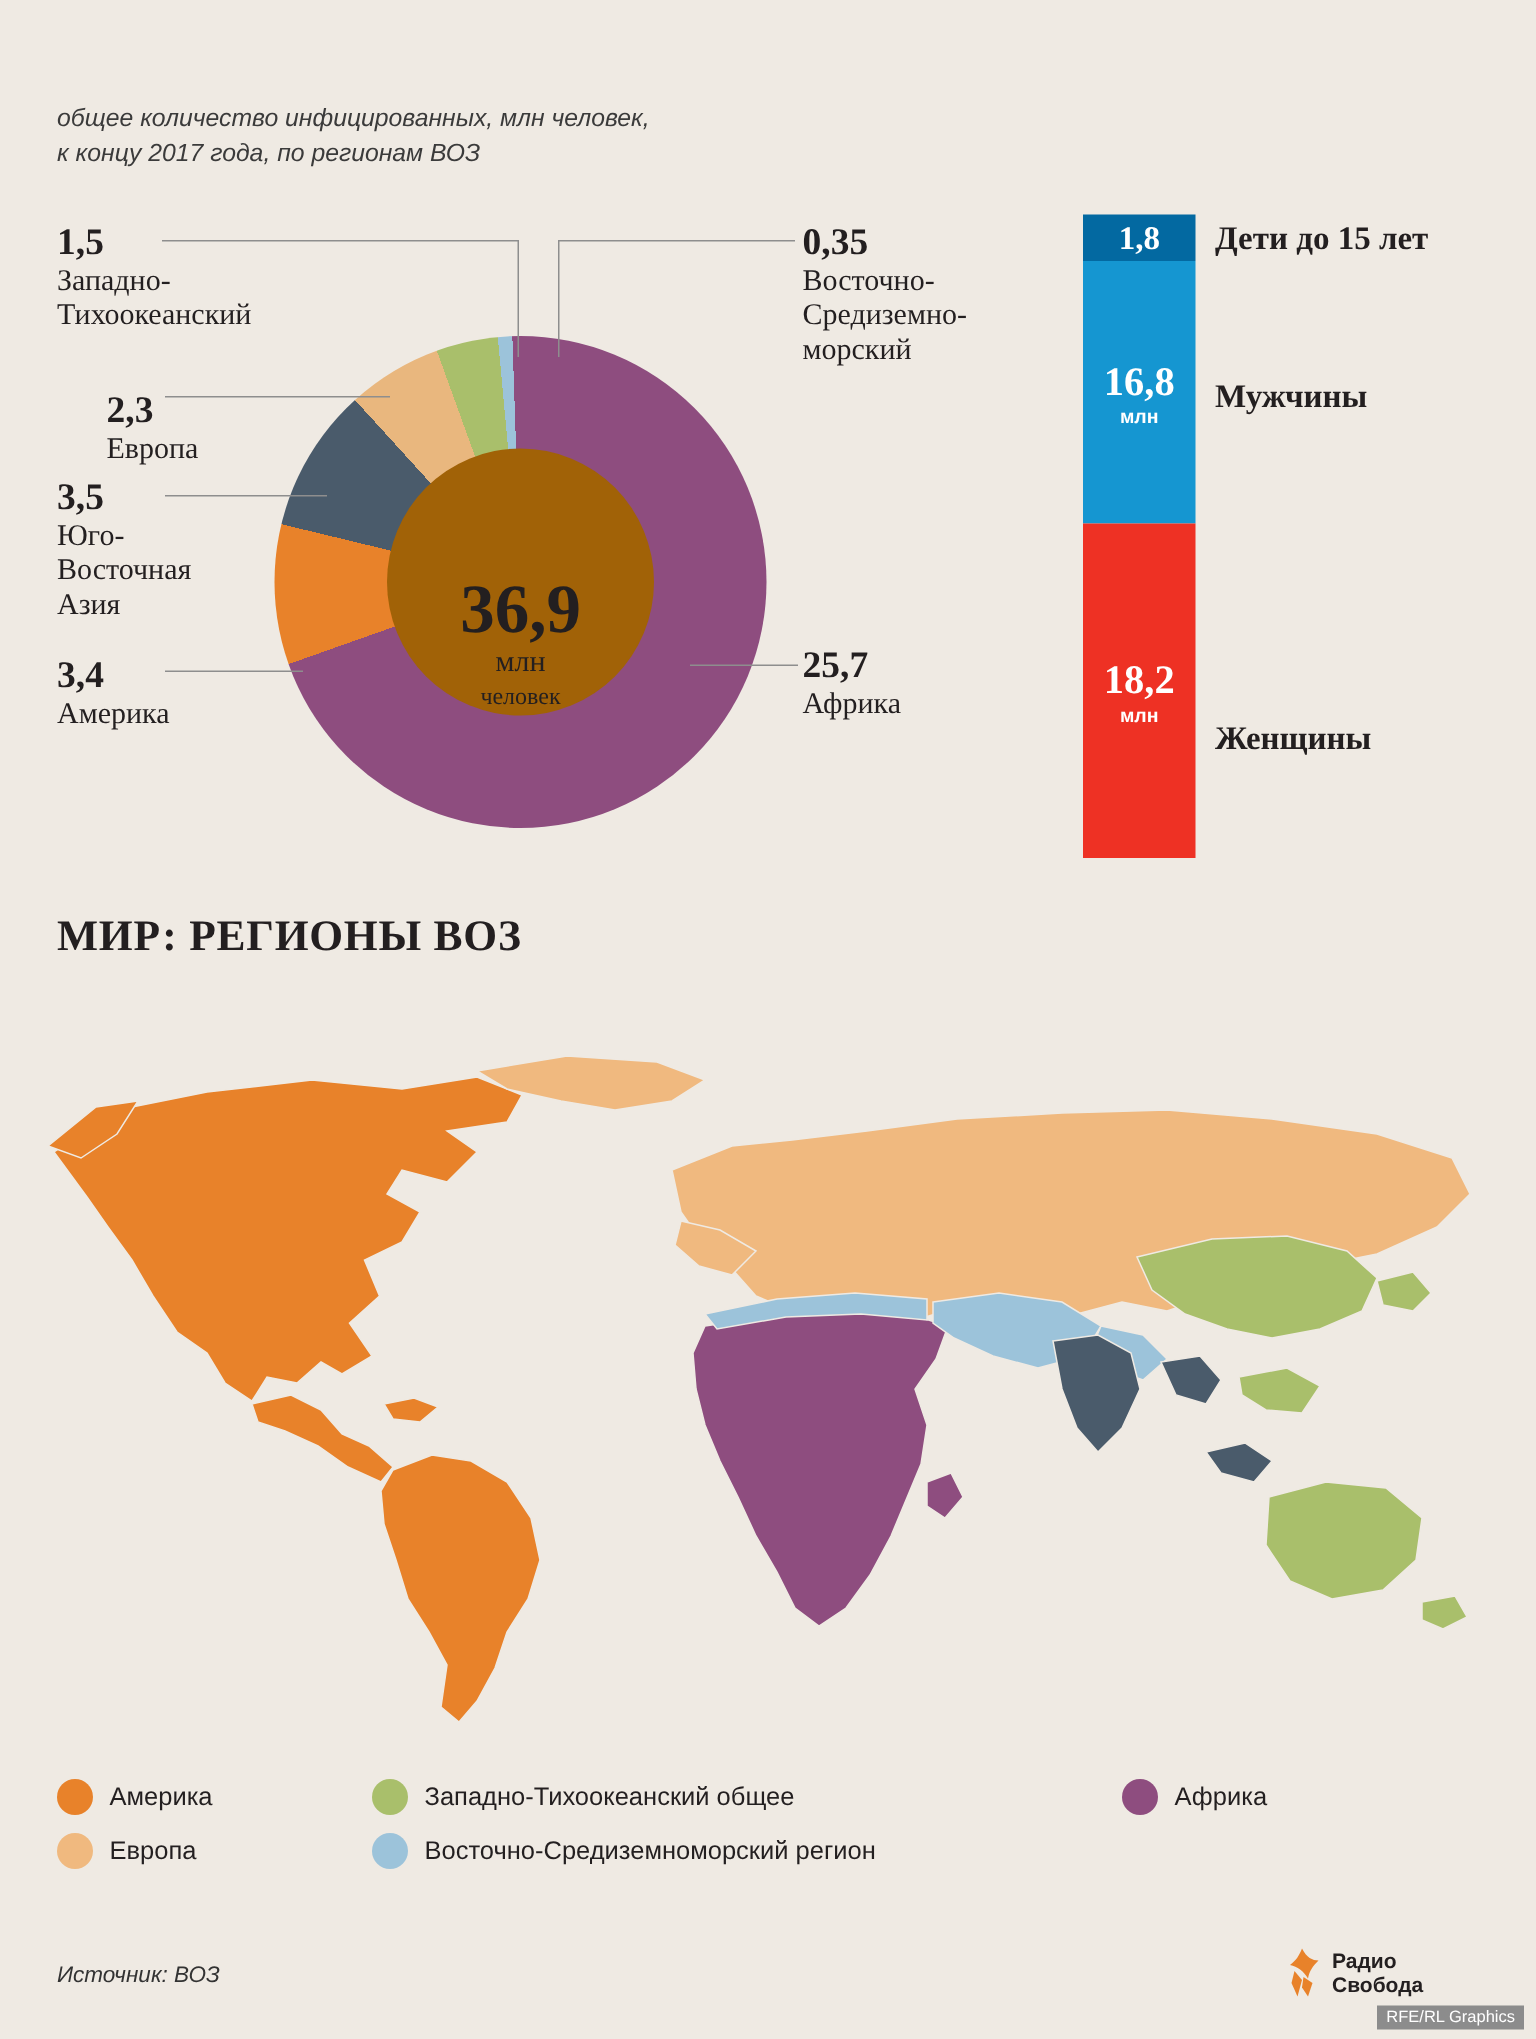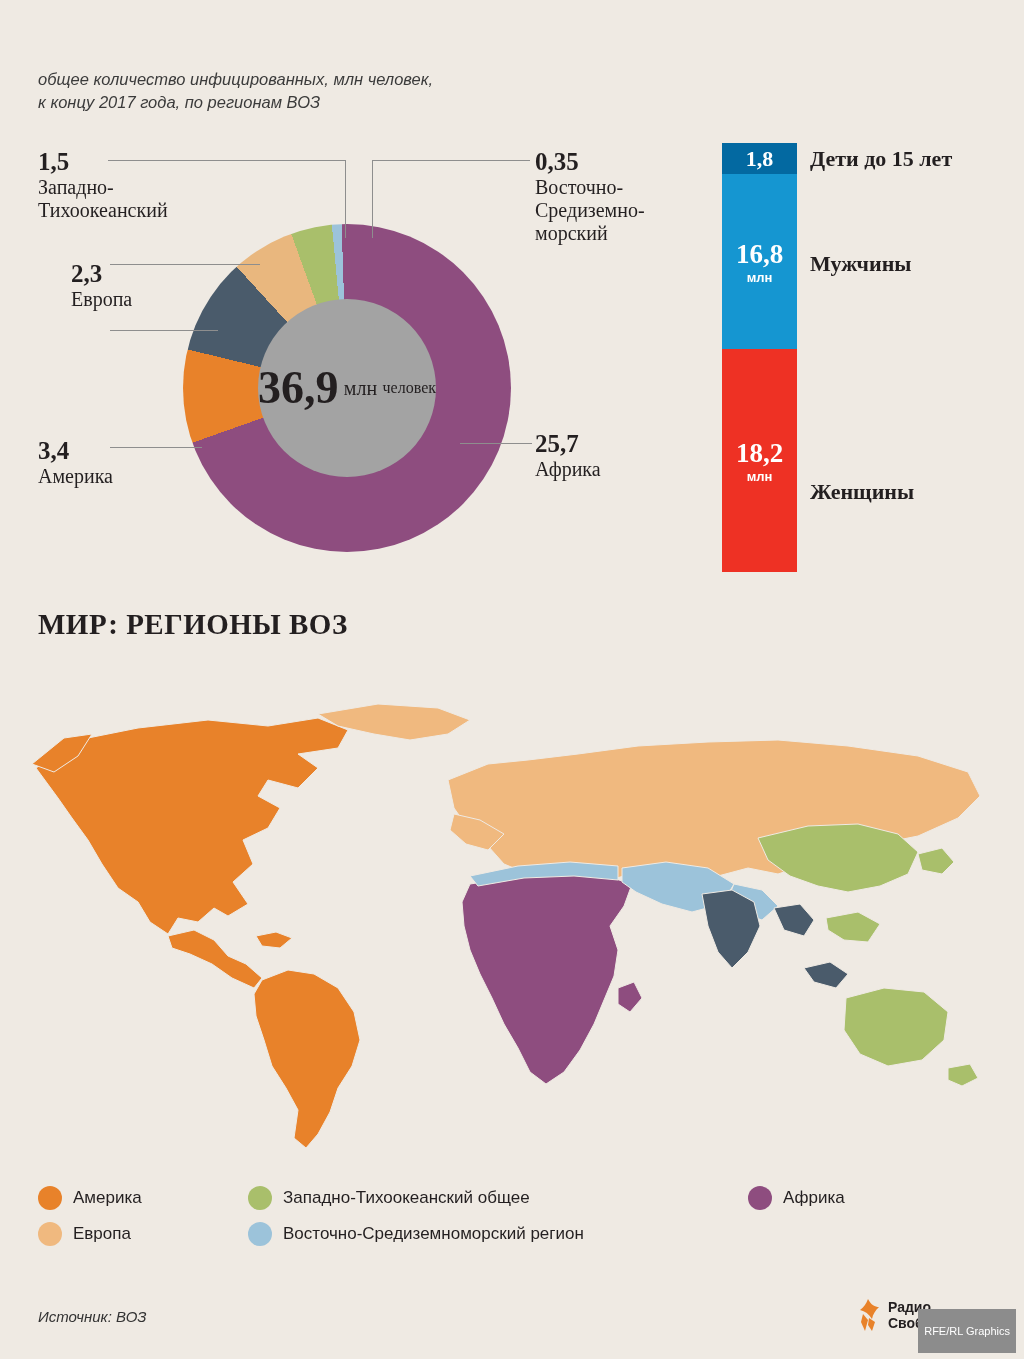--- a/index.html
+++ b/index.html
@@ -36,22 +36,22 @@
         #e8822a 250.5deg 283.6deg,   
         #4a5b6b 283.6deg 317.7deg,   
         #e9b77e 317.7deg 340.1deg,   
         #a9bf6b 340.1deg 354.7deg,   
         #9cc3da 354.7deg 358.1deg,   
         #8e4d7f 358.1deg 360deg);
   }
   .donut-hole {
     position:absolute; left:50%; top:50%;
     width:178px; height:178px; margin:-89px 0 0 -89px;
-    background:#a3a3a3; border-radius:50%;
-    display:flex; flex-direction:row; align-items:center; justify-content:space-between;
+    background:#a16207; border-radius:50%;
+    display:flex; flex-direction:column; align-items:center; justify-content:flex-end;
   }
   .donut-center-num {
     font-family:"Liberation Serif", serif;
     font-weight:bold; font-size:46px; line-height:46px;
   }
   .donut-center-l1 { font-family:"Liberation Serif", serif; font-size:20px; line-height:24px; }
   .donut-center-l2 { font-family:"Liberation Serif", serif; font-size:16px; line-height:24px; }
 
   
   .callout { position:absolute; }
@@ -127,21 +127,21 @@
     font-family:"Liberation Sans", sans-serif; font-style:italic; font-size:15px;
     color:#333;
   }
   .brand { position:absolute; left:855px; top:1298px; display:flex; align-items:center; }
   .brand .mark { width:26px; height:34px; margin-right:7px; position:relative; }
   .brand .txt { font-family:"Liberation Sans", sans-serif; font-weight:bold; font-size:14px; line-height:16px; color:#231f20; }
   .credit {
     position:absolute; right:8px; bottom:6px;
     background:#8c8c8c; color:#fff;
     font-family:"Liberation Sans", sans-serif; font-size:11px;
-    padding:16px 6px;
+    padding:2px 6px;
   }
 </style>
 </head>
 <body>
 
 <div class="page">
 
   <div class="subtitle">
     <div>общее количество инфицированных, млн человек,</div>
     <div>к концу 2017 года, по регионам ВОЗ</div>
@@ -169,20 +169,26 @@
     <div class="num">1,5</div>
     <div class="nm">Западно-</div>
     <div class="nm">Тихоокеанский</div>
   </div>
 
   <div class="callout c-eu">
     <div class="num">2,3</div>
     <div class="nm">Европа</div>
   </div>
 
+  <div class="callout c-sea">
+    <div class="num">3,5</div>
+    <div class="nm">Юго-</div>
+    <div class="nm">Восточная</div>
+    <div class="nm">Азия</div>
+  </div>
 
   <div class="callout c-am">
     <div class="num">3,4</div>
     <div class="nm">Америка</div>
   </div>
 
   <div class="callout c-af">
     <div class="num">25,7</div>
     <div class="nm">Африка</div>
   </div>

